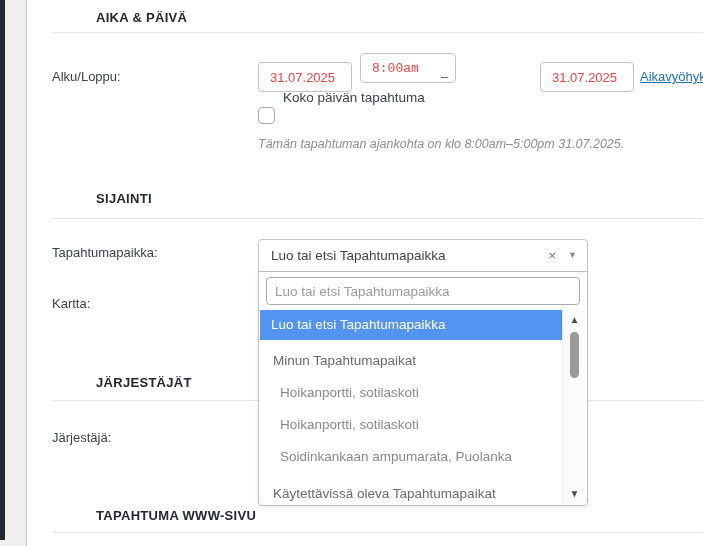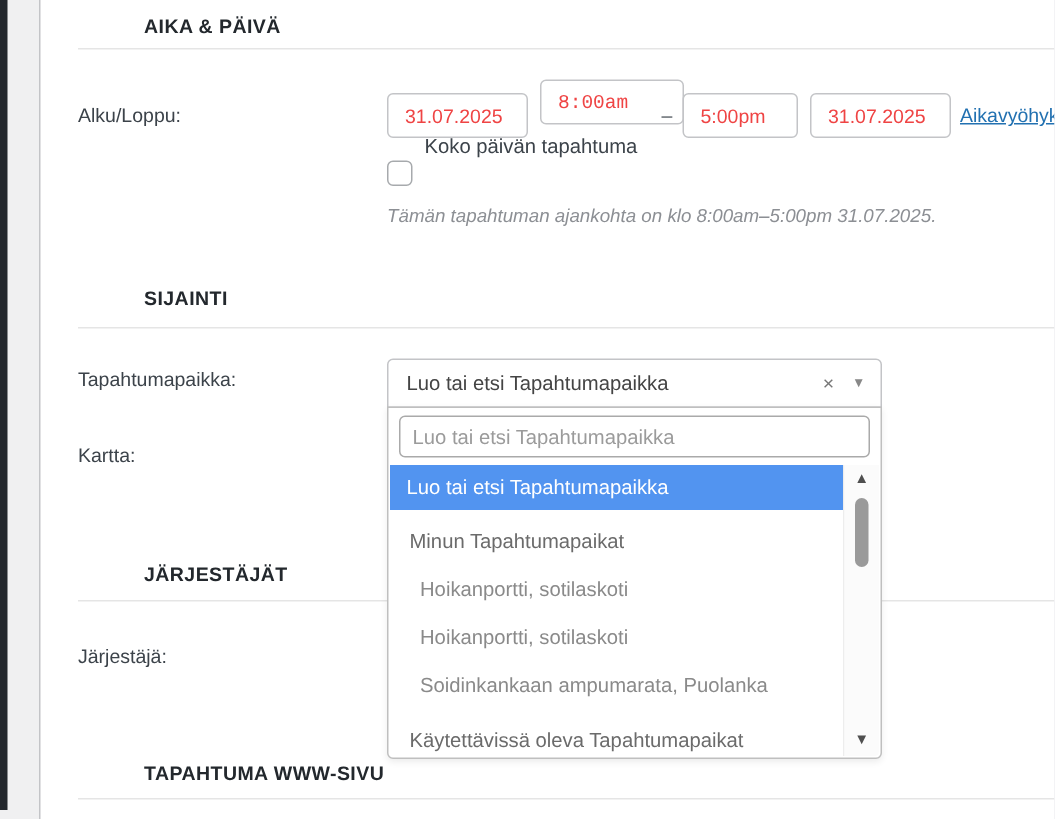--- a/index.html
+++ b/index.html
@@ -71,21 +71,20 @@
   <div class="abs sidebar-strip"></div>
   <div class="abs panel"></div>
 
   <div class="abs sec-title" style="left:52px;top:10px;">AIKA &amp; PÄIVÄ</div>
   <div class="abs divider" style="left:52px;top:32px;width:651px;"></div>
 
   <div class="abs field-label" style="left:52px;top:69px;">Alku/Loppu:</div>
   <input class="abs txt-input" style="left: 258px; top: 62px; width: 94px;" value="31.07.2025">
   <input class="abs txt-input" style="left: 360px; top: 53px; width: 96px; font-family: Liberation Mono, monospace;" value="8:00am">
   <div class="abs dash" style="left:441px;top:69px;">–</div>
-  <input class="abs txt-input" style="left: 455px; top: 62px; width: 77px;" value="5:00pm">
   <input class="abs txt-input" style="left: 540px; top: 62px; width: 94px;" value="31.07.2025">
   <a class="abs tz-link" style="left:640px;top:69px;">Aikavyöhyke</a>
 
   <span class="abs checkbox" style="left:258px;top:107px;"></span>
   <div class="abs cb-label" style="left:283px;top:90px;text-align:right;">Koko päivän tapahtuma</div>
   <div class="abs note" style="left:258px;top:137px;">Tämän tapahtuman ajankohta on klo 8:00am–5:00pm 31.07.2025.</div>
 
   <div class="abs sec-title" style="left:52px;top:191px;">SIJAINTI</div>
   <div class="abs divider" style="left:52px;top:218px;width:651px;"></div>
 

